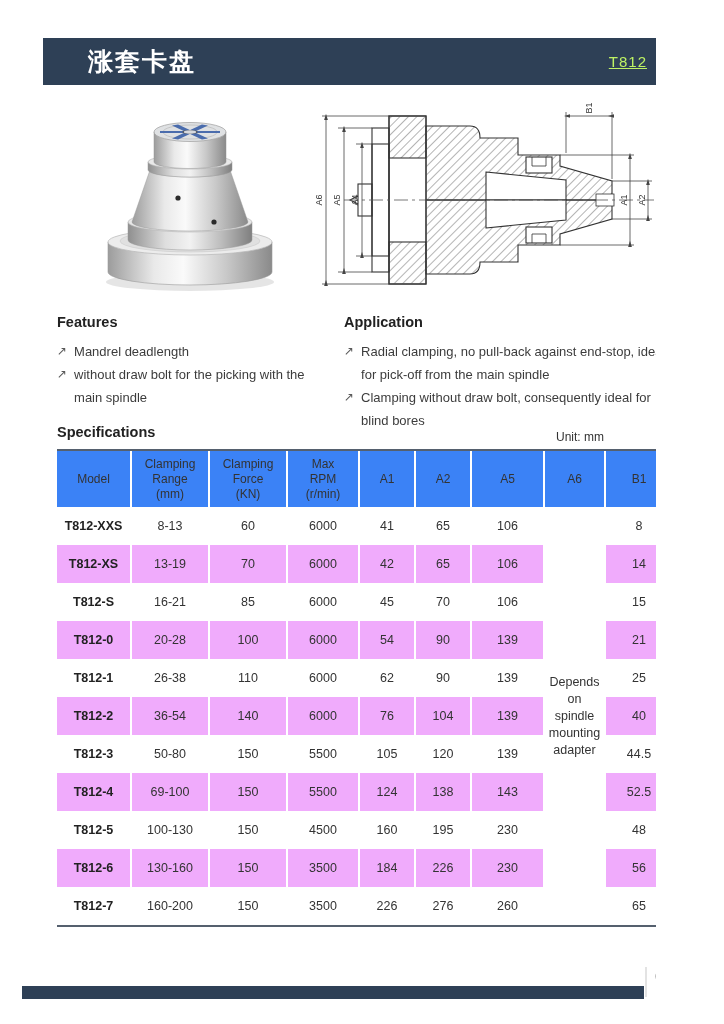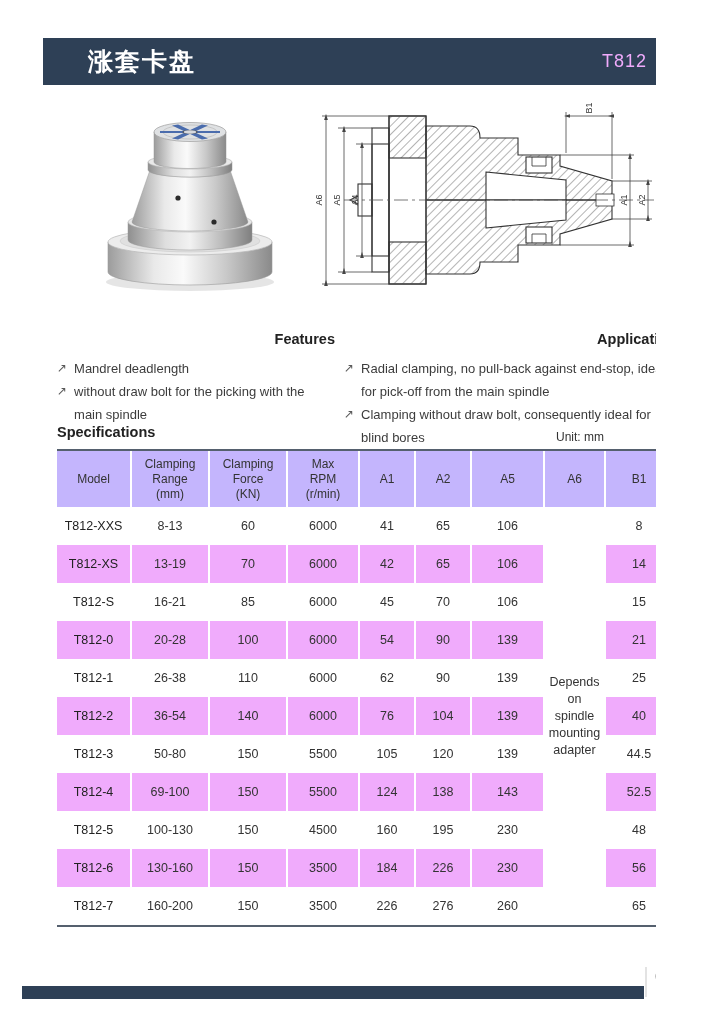--- a/index.html
+++ b/index.html
@@ -4,48 +4,48 @@
 <style>
   html,body{margin:0;padding:0;background:#fff;}
   .page{position:relative;width:656px;height:1024px;background:#fff;overflow:hidden;
         font-family:"Liberation Sans","DejaVu Sans",sans-serif;color:#333;}
 
   
   .header-bar{position:absolute;left:43px;top:38px;width:640px;height:47px;
       background:#2e4056;display:flex;align-items:center;justify-content:space-between;
       box-sizing:border-box;padding:0 36px 0 45px;}
   .header-title{color:#fff;font-size:25px;font-weight:bold;letter-spacing:2px;}
-  .header-model{color:#f0abfc;font-size:18px;font-weight:400;letter-spacing:1px;}
+  .header-model{color:#bef264;font-size:15px;font-weight:400;letter-spacing:1px;text-decoration:underline;}
 
   
   .product-photo{position:absolute;left:78px;top:110px;width:228px;height:194px;}
   .tech-drawing{position:absolute;left:314px;top:100px;width:352px;height:200px;}
 
   
   .features{position:absolute;left:57px;top:314px;width:278px;}
   .application{position:absolute;left:344px;top:314px;width:332px;}
-  .sec-heading{font-size:14.5px;font-weight:bold;color:#222;margin:17px 0 10px 0;text-align:right;}
+  .sec-heading{font-size:14.5px;font-weight:bold;color:#222;margin:0 0 10px 0;}
   .bullet-list{margin:0;padding:0;list-style:none;}
   .bullet-list li{display:flex;gap:7px;font-size:13px;color:#3c3c3c;line-height:23px;margin:0;}
   .arrow-icon{color:#5a5a5a;font-size:12px;flex:0 0 auto;line-height:23px;}
 
   
   .specs-heading{position:absolute;left:57px;top:424px;font-size:14.5px;font-weight:bold;color:#222;margin:0;}
   .unit-label{position:absolute;right:52px;top:430px;font-size:12px;color:#333;text-align:right;}
 
   table.spec-table{position:absolute;left:57px;top:449px;width:615px;
       border-collapse:separate;border-spacing:0;table-layout:fixed;
       border-top:2px solid #55606e;border-bottom:2px solid #55606e;}
-  .spec-table th{background:#c4b5fd;font-size:12px;font-weight:400;color:#333;
+  .spec-table th{background:#3b82f6;font-size:12px;font-weight:400;color:#333;
       height:56px;text-align:center;vertical-align:middle;line-height:15px;padding:0;}
   .spec-table td{font-size:12.5px;color:#333;text-align:center;vertical-align:middle;
       height:38px;padding:0;background:#fff;}
   .spec-table th + th, .spec-table td + td{border-left:2px solid #fff;}
   .spec-table tr.stripe td{background:#f0abfc;}
-  .spec-table td.model-cell{font-weight:normal;color:#222;text-align:center;}
+  .spec-table td.model-cell{font-weight:bold;color:#222;text-align:center;}
   .spec-table td.a6-cell{background:#fff !important;line-height:17px;font-size:12.5px;}
 
   
   .notice{position:absolute;left:57px;top:940px;width:618px;font-size:11.8px;color:#3f3f3f;}
   .footer-divider{position:absolute;left:645px;top:967px;width:2px;height:30px;background:#e3e3e3;}
   .page-number{position:absolute;left:655px;top:967px;font-size:18px;font-weight:bold;color:#111;}
   .footer-bar{position:absolute;left:22px;top:986px;width:622px;height:13px;background:#2e4056;}
 
   svg text{font-family:"Liberation Sans","DejaVu Sans",sans-serif;}
 </style>

